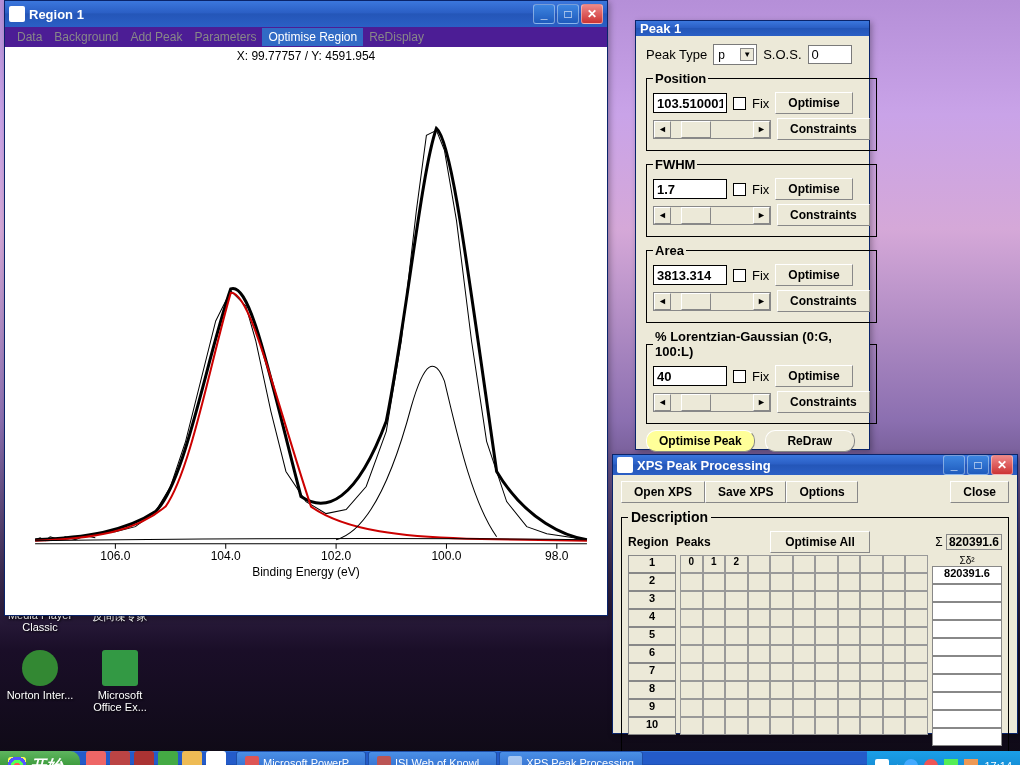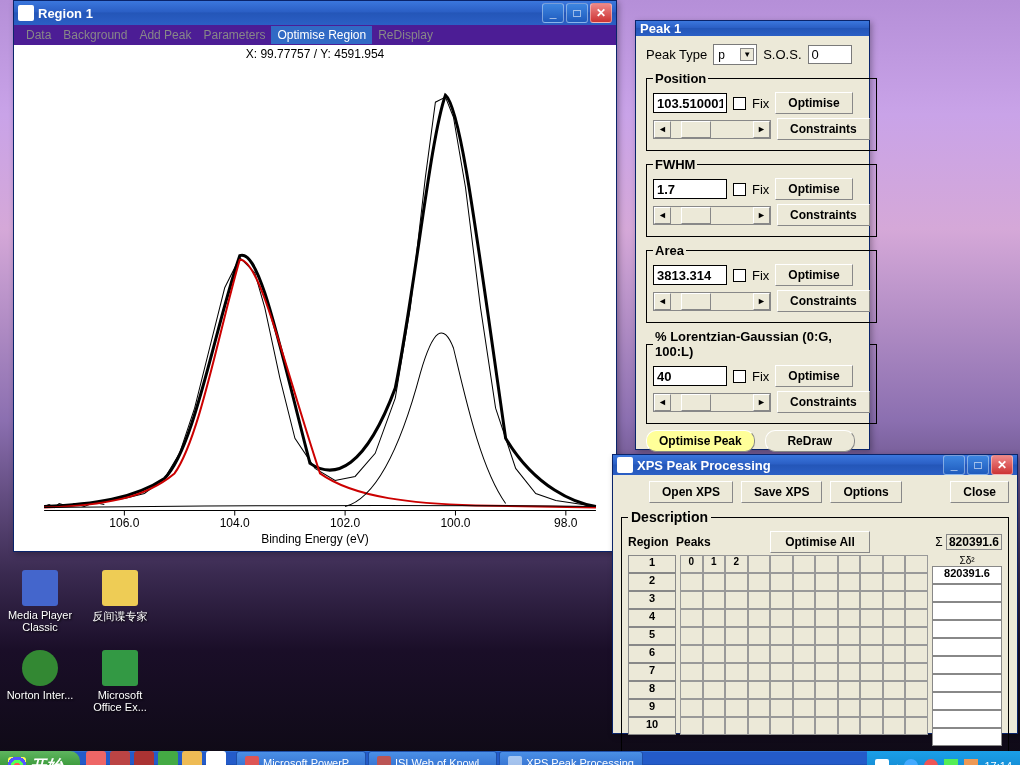--- a/index.html
+++ b/index.html
@@ -43,21 +43,21 @@
 .hslider .ar { width: 17px; background: #ece9d8; border: 1px solid #fff; border-right-color:#888; border-bottom-color:#888; display: flex; align-items: center; justify-content: center; font-size: 9px; cursor: pointer; }
 .hslider .track { flex: 1; background: #ece9d8; position: relative; }
 .hslider .thumb { position: absolute; top: 0; bottom: 0; width: 30px; background: #ece9d8; border: 1px solid #fff; border-right-color:#888; border-bottom-color:#888; }
 .bottom-btns { display: flex; gap: 10px; margin-top: 4px; }
 .bottom-btns .btn { min-width: 90px; border-radius: 10px; }
 .last-btns { display: flex; gap: 6px; margin-top: 6px; }
 .last-btns .btn { min-width: 72px; }
 
 
 .xps-body { padding: 6px 8px; font-size: 12px; }
-.xps-topbtns { display: flex; gap: 8px; margin-bottom: 6px; margin-left: 28px; }
+.xps-topbtns { display: flex; margin-bottom: 6px; }
 .xps-topbtns .btn { min-width: 70px; }
 .xps-topbtns .spacer { flex: 1; }
 fieldset.desc { border: 1px solid #000; padding: 6px; }
 fieldset.desc legend { font-size: 14px; font-weight: bold; padding: 0 3px; }
 .desc-content { display: flex; gap: 4px; align-items: flex-start; }
 .region-col, .peaks-grid, .sigma-col { font-size: 11px; }
 .region-col { width: 48px; }
 .rcell { height: 18px; border: 1px solid #888; text-align: center; font-weight: bold; background: #ece9d8; }
 .peaks-grid { flex: 1; }
 .ph-row { display: flex; height: 18px; }
@@ -79,21 +79,21 @@
 .tray-icon { width: 14px; height: 14px; cursor: pointer; }
 </style>
 </head>
 <body>
 
 <div class="desktop-icon" style="top:570px;left:5px"><div class="icon-box" style="background:#4466cc"></div><span>Media Player Classic</span></div>
 <div class="desktop-icon" style="top:570px;left:85px"><div class="icon-box" style="background:#eecc55"></div><span>反间谍专家</span></div>
 <div class="desktop-icon" style="top:650px;left:5px"><div class="icon-box" style="background:#338833;border-radius:50%"></div><span>Norton Inter...</span></div>
 <div class="desktop-icon" style="top:650px;left:85px"><div class="icon-box" style="background:#339944"></div><span>Microsoft Office Ex...</span></div>
 
-<div class="window" style="top:0;left:13px;width:604px;height:552px">
+<div class="window" style="top:0;left:4px;width:604px;height:616px">
   <div class="titlebar">
     <div class="ti-icon"></div>
     <div class="ti-title">Region 1</div>
     <div class="ti-btns">
       <div class="ti-btn ti-min">_</div>
       <div class="ti-btn ti-max">□</div>
       <div class="ti-btn ti-close">✕</div>
     </div>
   </div>
   <div class="menubar">

